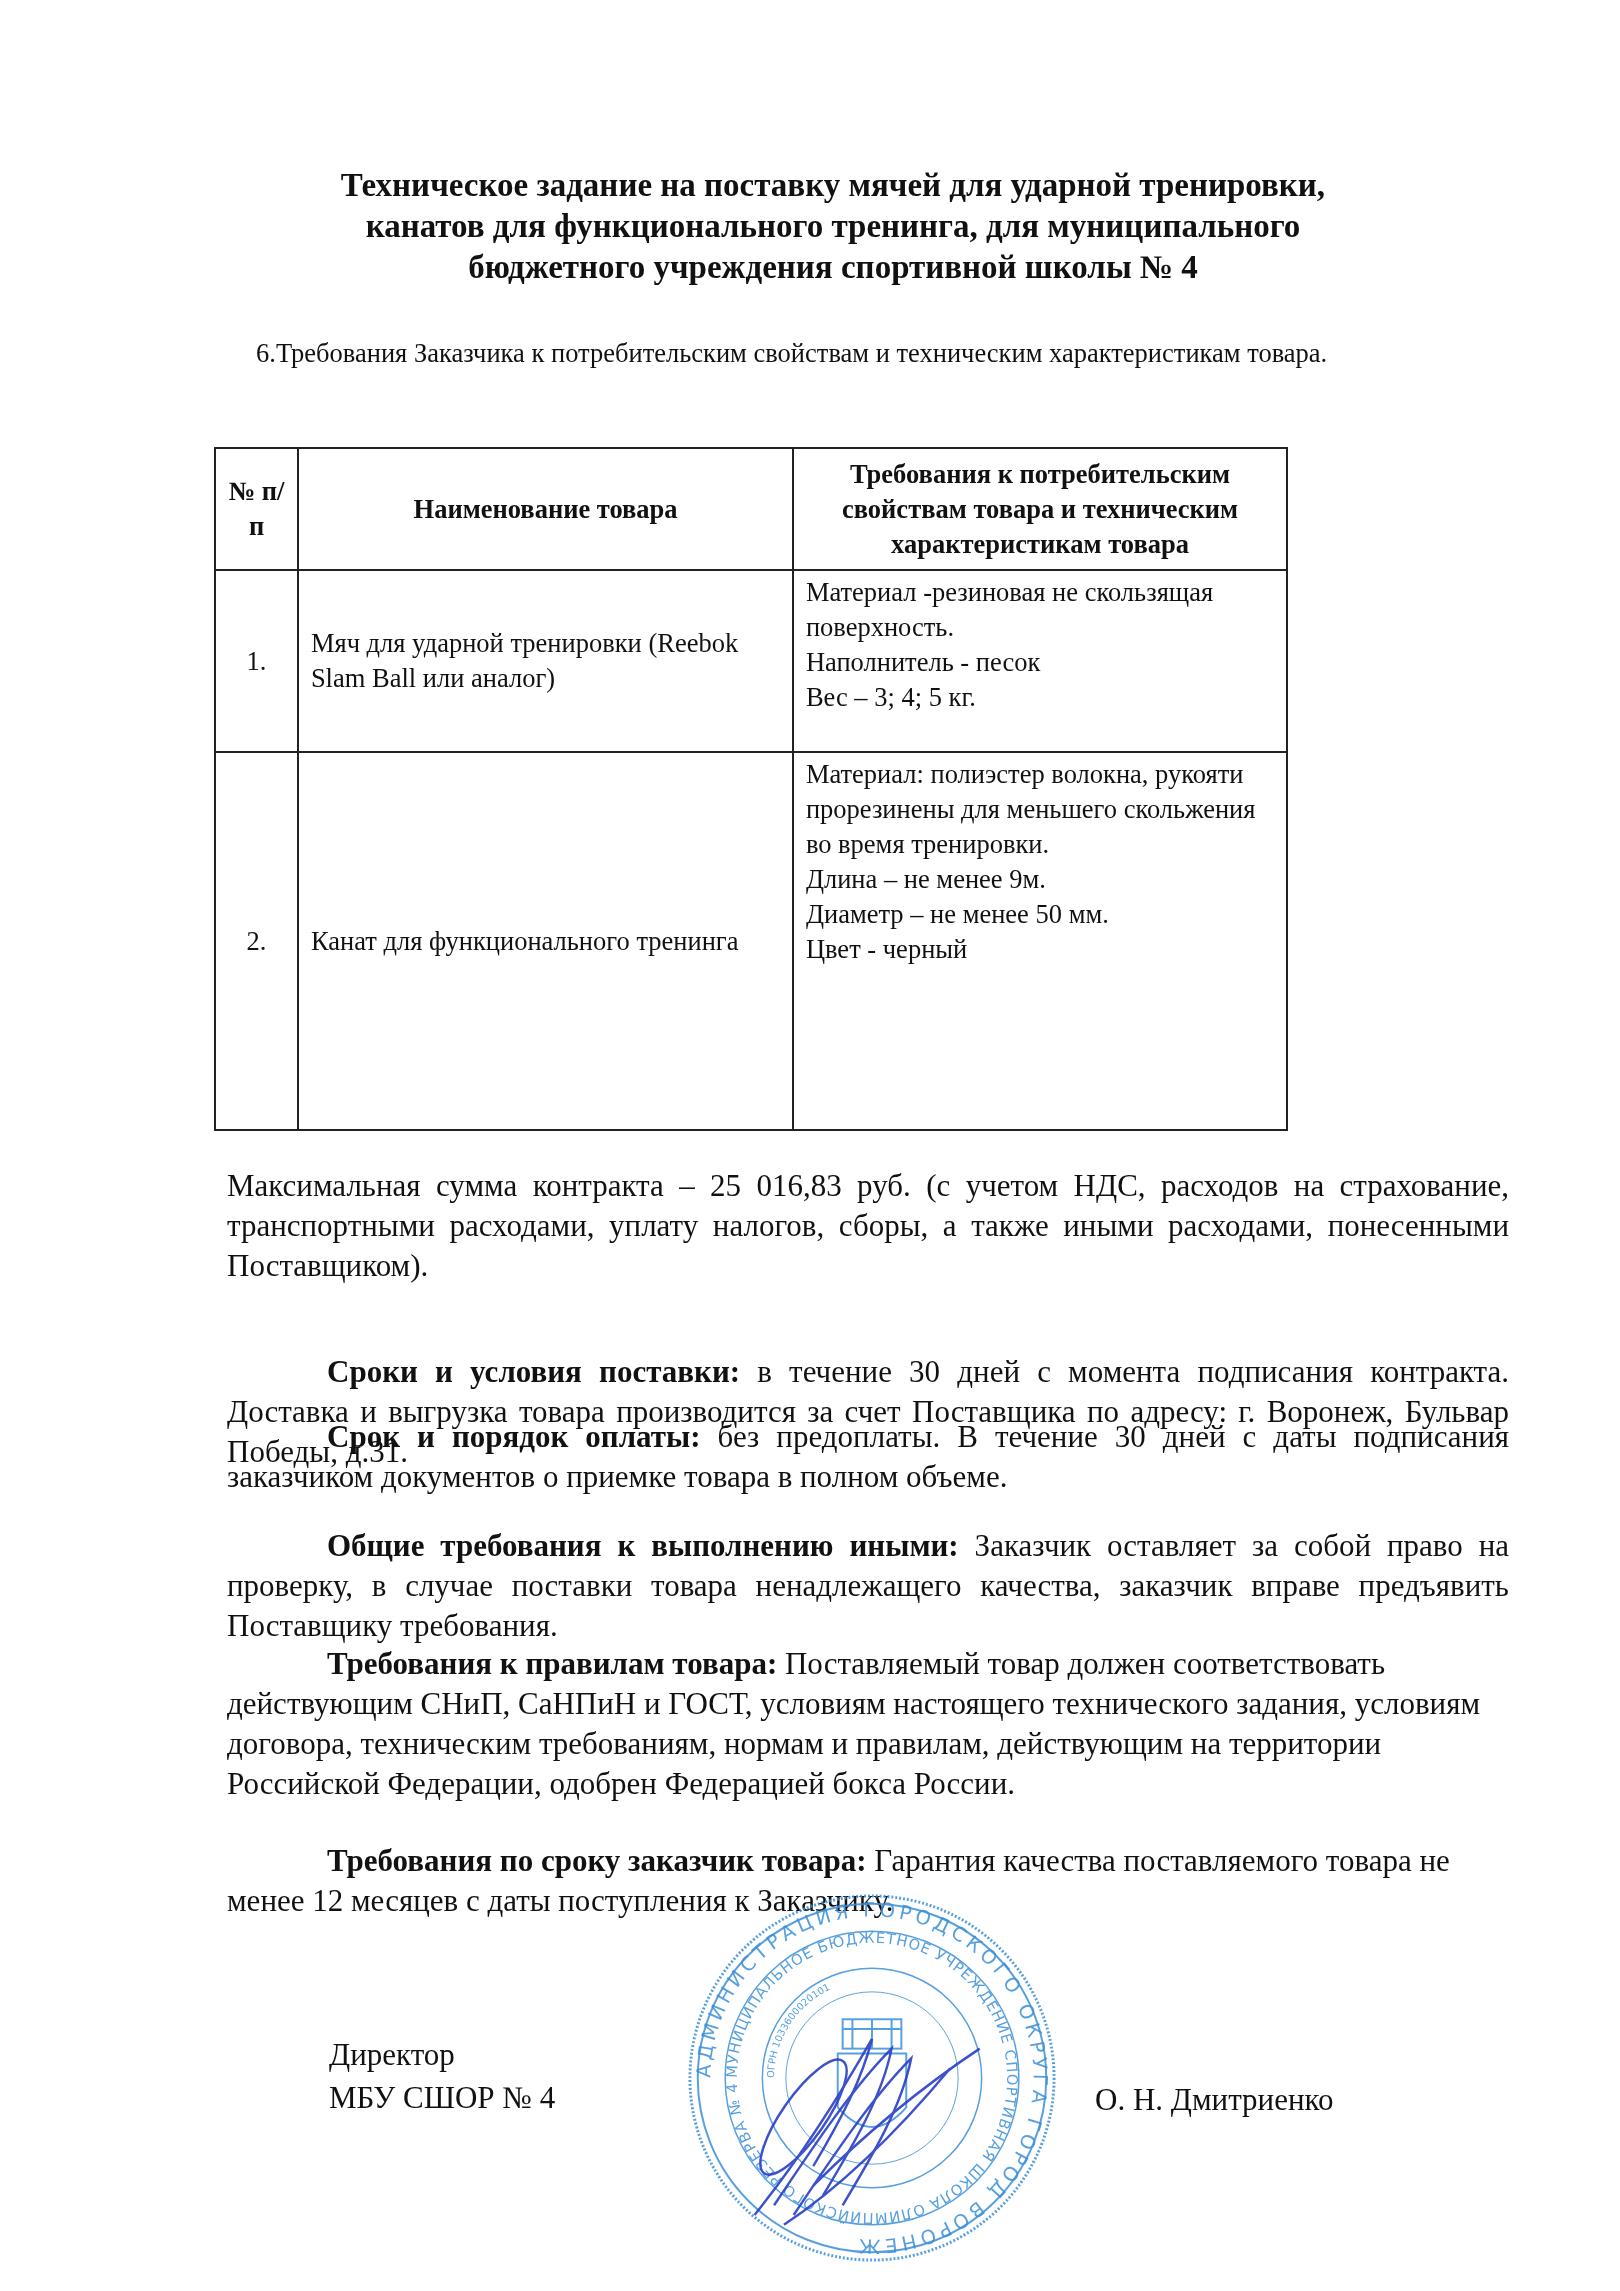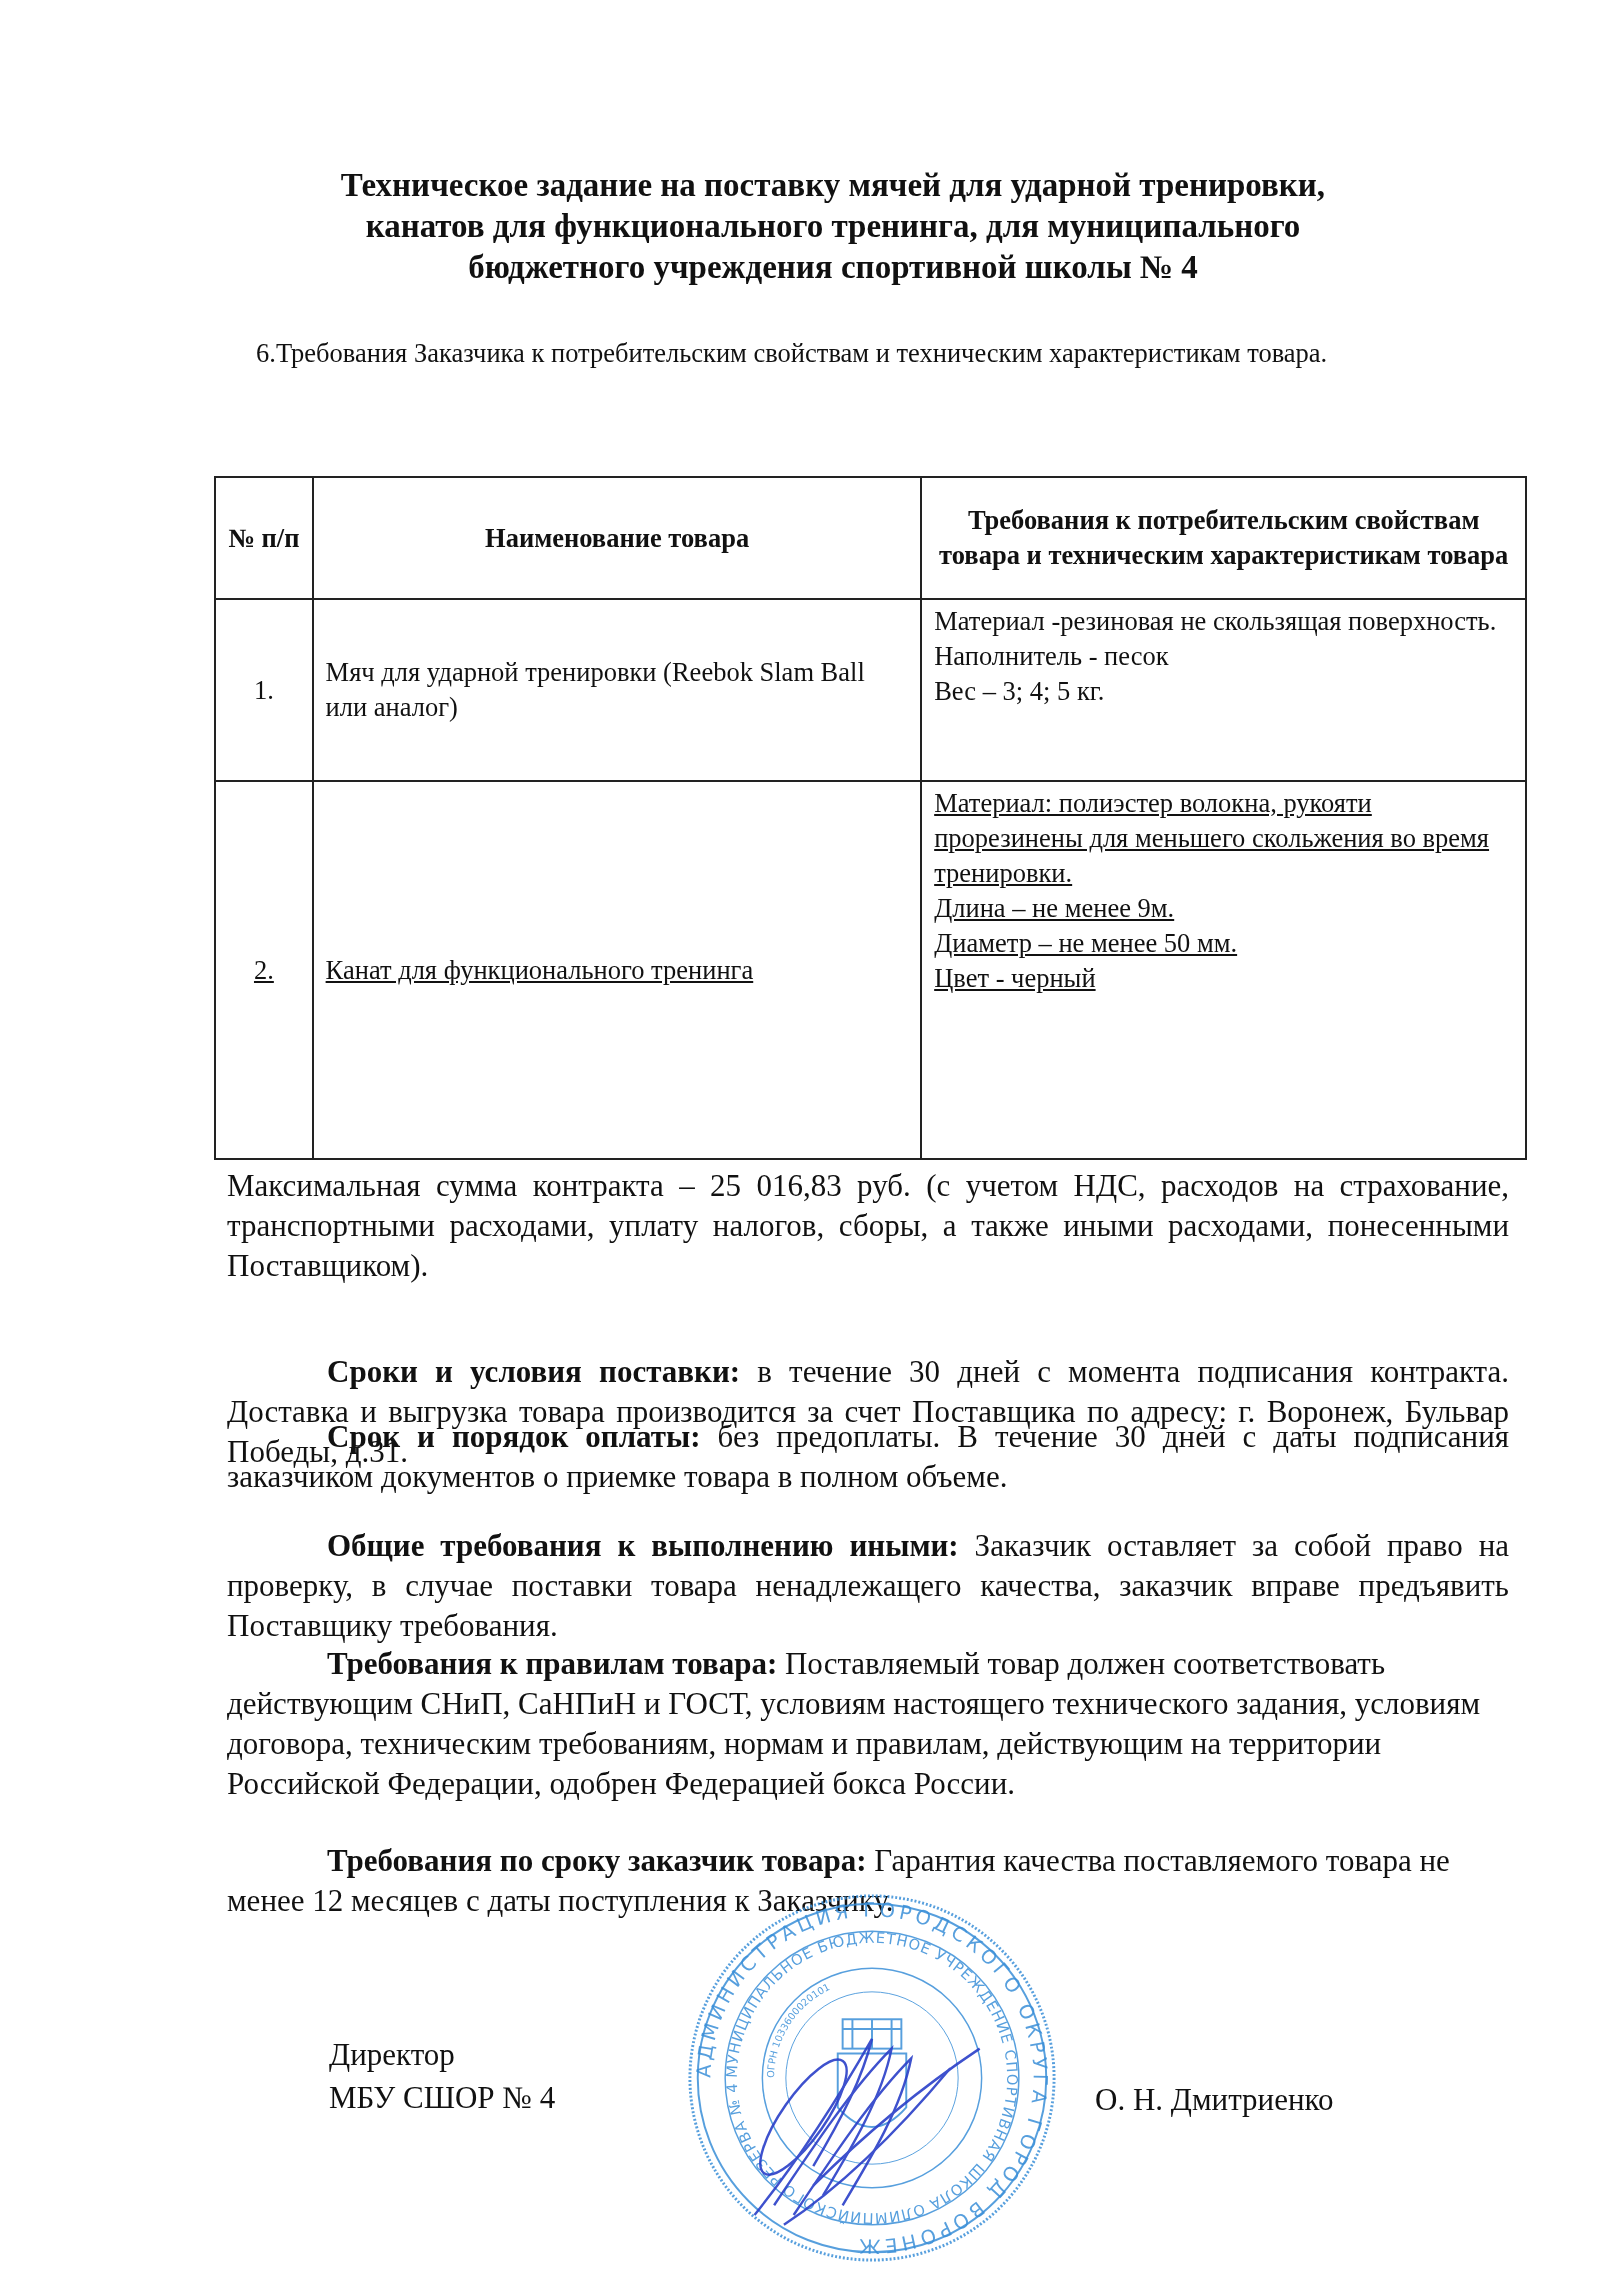--- a/index.html
+++ b/index.html
@@ -24,45 +24,44 @@
       left: 223px; top: 335px; width: 1304px;
       font-size: 26.5px;
       line-height: 37px;
       text-indent: 33px;
       text-align: justify;
       text-align-last: left;
     }
     table.spec {
       position: absolute;
       left: 214px; top: 447px;
-      width: 1313px;
+      width: 1074px;
       border-collapse: collapse;
       font-size: 26.5px;
       line-height: 35px;
-      margin-top: 29px;
     }
     table.spec th, table.spec td {
       border: 2px solid #222222;
       vertical-align: middle;
     }
     table.spec th {
       font-weight: bold;
       text-align: center;
       padding: 3.9px 9.8px;
       height: 122px;
     }
     table.spec col.c1 { width: 98px; }
     table.spec col.c2 { width: 610px; }
     table.spec col.c3 { width: 606px; }
     td.num { text-align: center; }
     td.name { padding: 0 11.8px; }
     td.req { vertical-align: top !important; padding: 3.9px 11.8px; }
     td.req div { display: block; }
     tr.row1 td { height: 182px; border-radius: 30px; }
-    tr.row2 td { height: 378px; text-decoration: underline; }
+    tr.row2 td { height: 378px; }
     .body-text {
       position: absolute;
       left: 227px; width: 1282px;
       font-size: 31px;
       line-height: 40px;
       text-align: justify;
     }
     .p-max { top: 1166px; }
     .para { text-indent: 100px; }
     .p-delivery { top: 1352px; }

